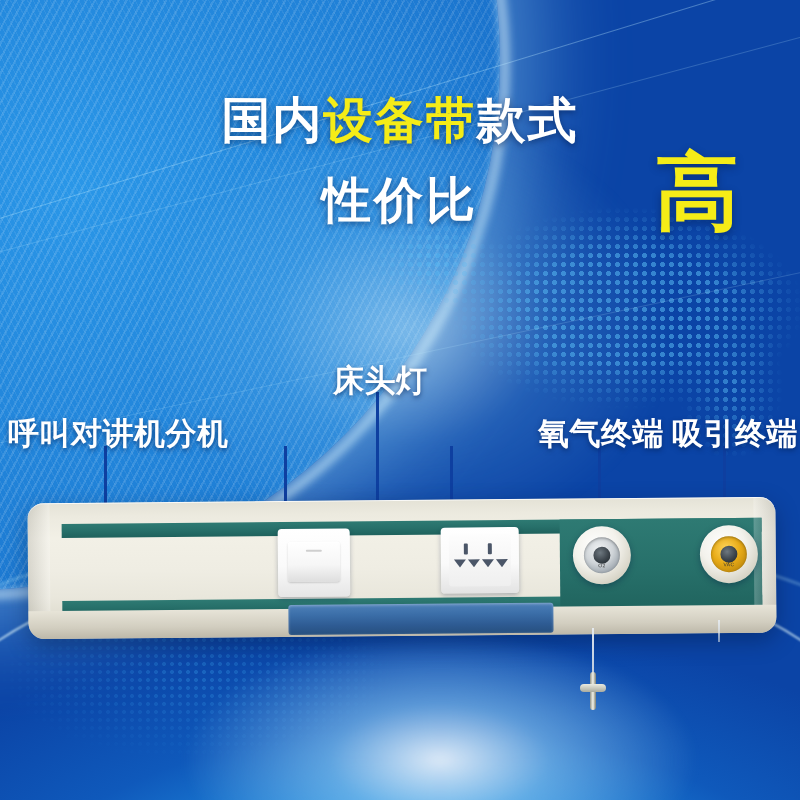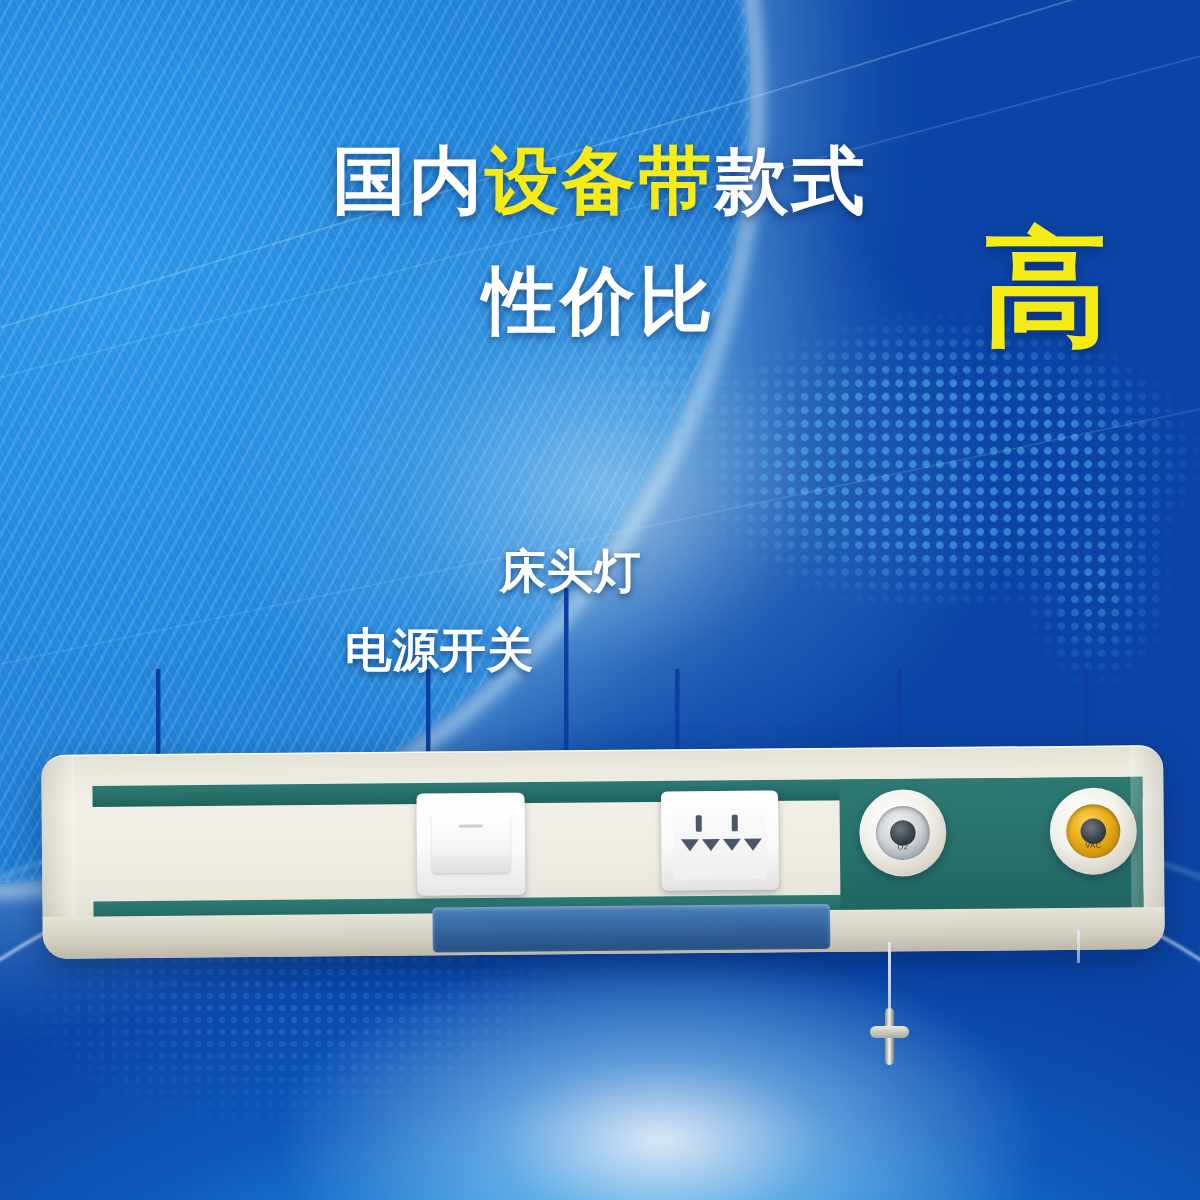--- a/index.html
+++ b/index.html
@@ -288,22 +288,24 @@
   <div class="head2">性价比</div>
   <div class="bigchar">高</div>
 
   <div class="leader" style="left:104px;top:446px;height:84px;"></div>
   <div class="leader" style="left:284px;top:446px;height:82px;"></div>
   <div class="leader" style="left:376px;top:392px;height:218px;"></div>
   <div class="leader" style="left:450px;top:446px;height:82px;"></div>
   <div class="leader" style="left:598px;top:446px;height:90px;"></div>
   <div class="leader" style="left:723px;top:446px;height:88px;"></div>
 
-  <div class="callout" style="left:230px;top:413px;">电源开关</div>
+  <div class="callout" style="left:8px;top:413px;">呼叫对讲机分机</div>
   <div class="callout" style="left:333px;top:360px;">床头灯</div>
+  <div class="callout" style="left:538px;top:413px;">氧气终端</div>
+  <div class="callout" style="left:672px;top:413px;">吸引终端</div>
 
   <div class="panel">
     <div class="stripe stripe-top"></div>
     <div class="stripe stripe-bot"></div>
     <div class="teal-block"></div>
     <div class="panel-cap cap-l"></div>
     <div class="panel-cap cap-r"></div>
     <div class="panel-bottom"></div>
     <div class="lamp"></div>
 

